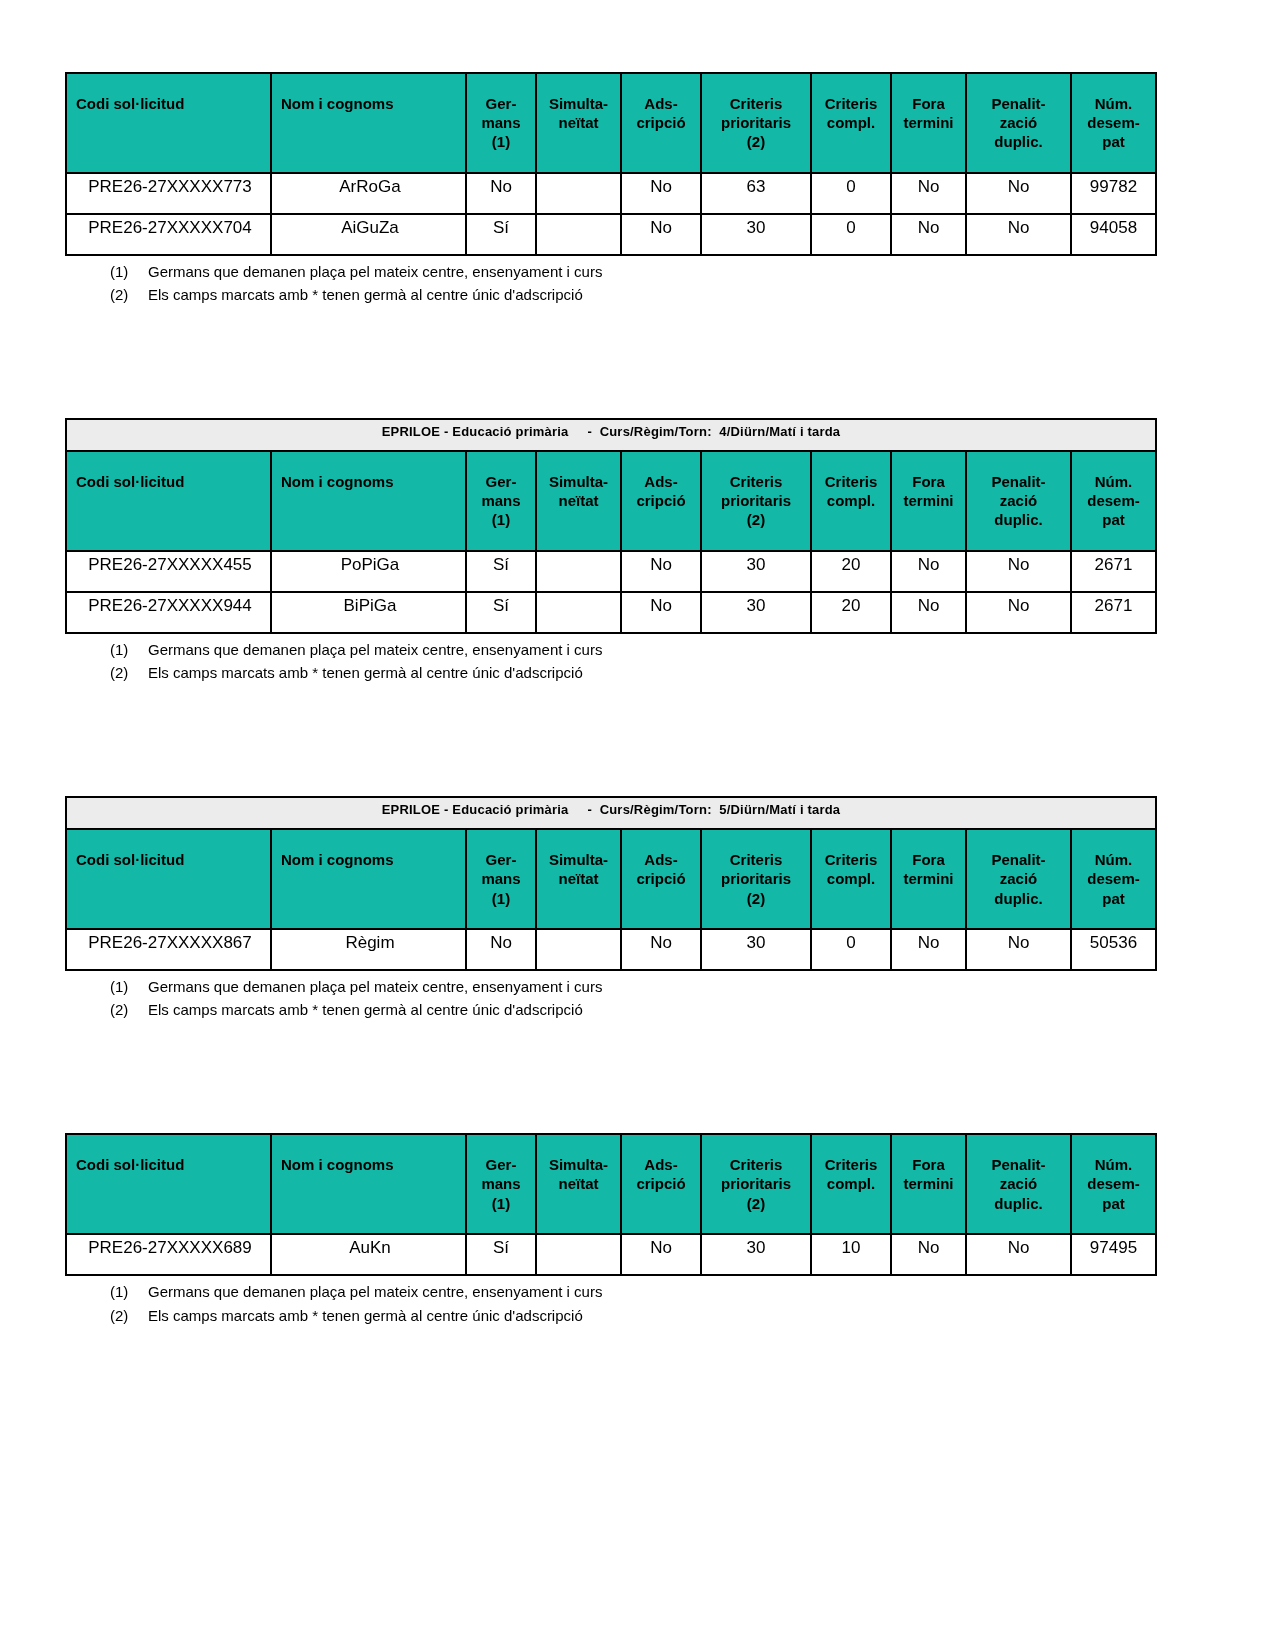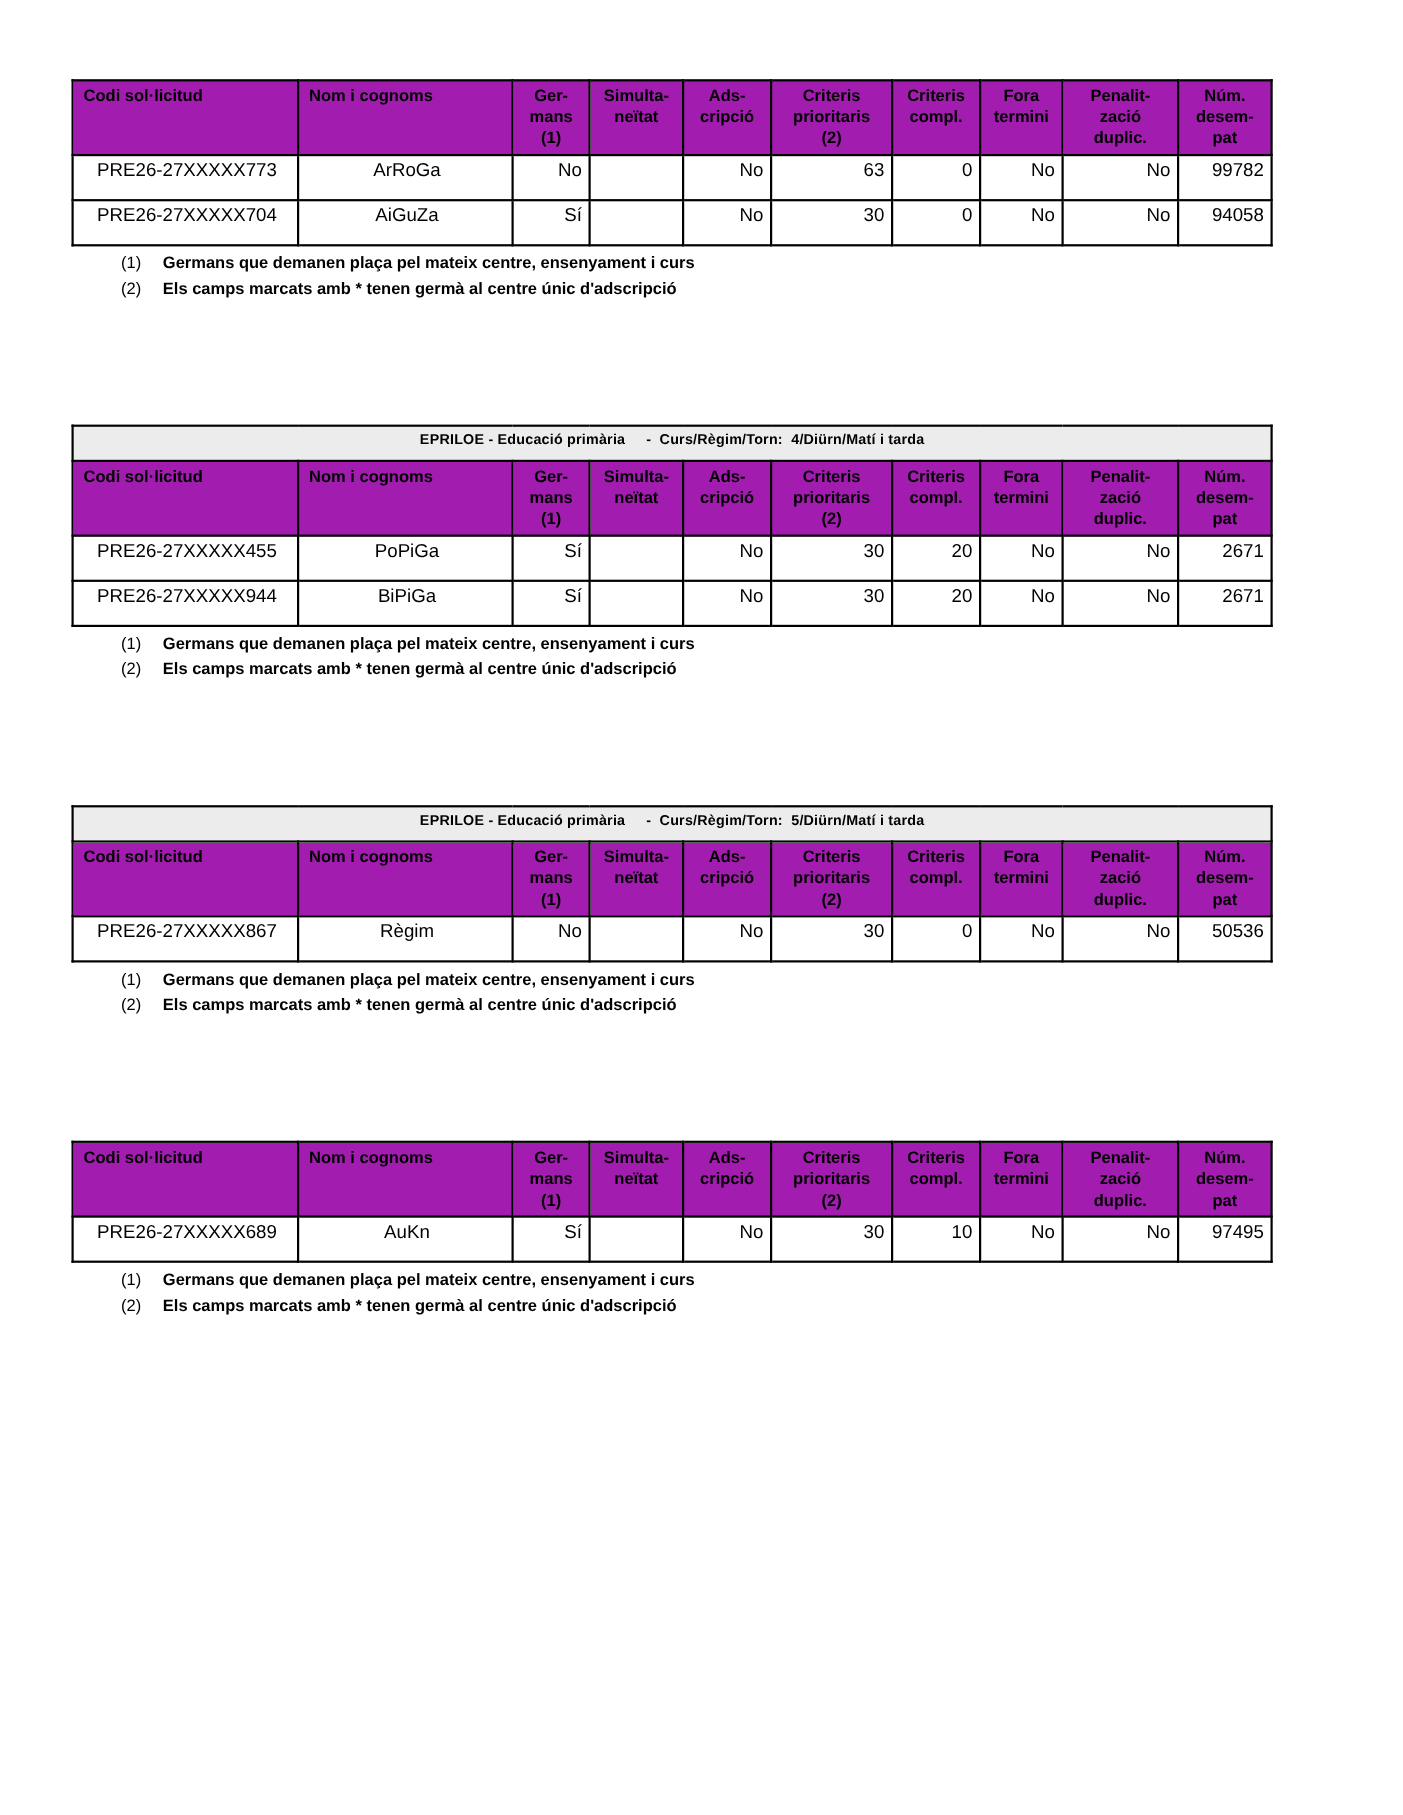--- a/index.html
+++ b/index.html
@@ -37,38 +37,38 @@
     background: #ececec;
     font-size: 13px;
     font-weight: bold;
     text-align: center;
     white-space: pre;
     height: 32px;
     padding: 4px 4px 2px 4px;
     letter-spacing: 0.2px;
   }
   .header-row th {
-    background: #a21caf;
+    background: #14b8a6;
     font-size: 15px;
     font-weight: bold;
     text-align: center;
     white-space: pre-line;
     line-height: 1.28;
     height: 62px;
-    padding: 4px 4px;
+    padding: 20px 4px;
   }
   .header-row th.al {
     text-align: left;
     padding-left: 9px;
   }
   tbody td {
     font-size: 17px;
     height: 41px;
     padding: 3px 6px;
-    text-align: right;
+    text-align: center;
     background: #ffffff;
   }
   tbody td.al {
     text-align: center;
     padding-left: 9px;
   }
   .footnotes {
     margin-top: 7px;
     margin-left: 45px;
     font-size: 15px;
@@ -77,21 +77,20 @@
   .fn {
     display: flex;
     margin-bottom: 5px;
   }
   .fn-num {
     flex: 0 0 38px;
     width: 38px;
   }
   .fn-text {
     flex: 1;
-    font-weight: bold;
   }
 </style>
 </head>
 <body>
 
 <div class="page">
   <div class="content">
 
     <div class="section">
       <table class="data-table">

